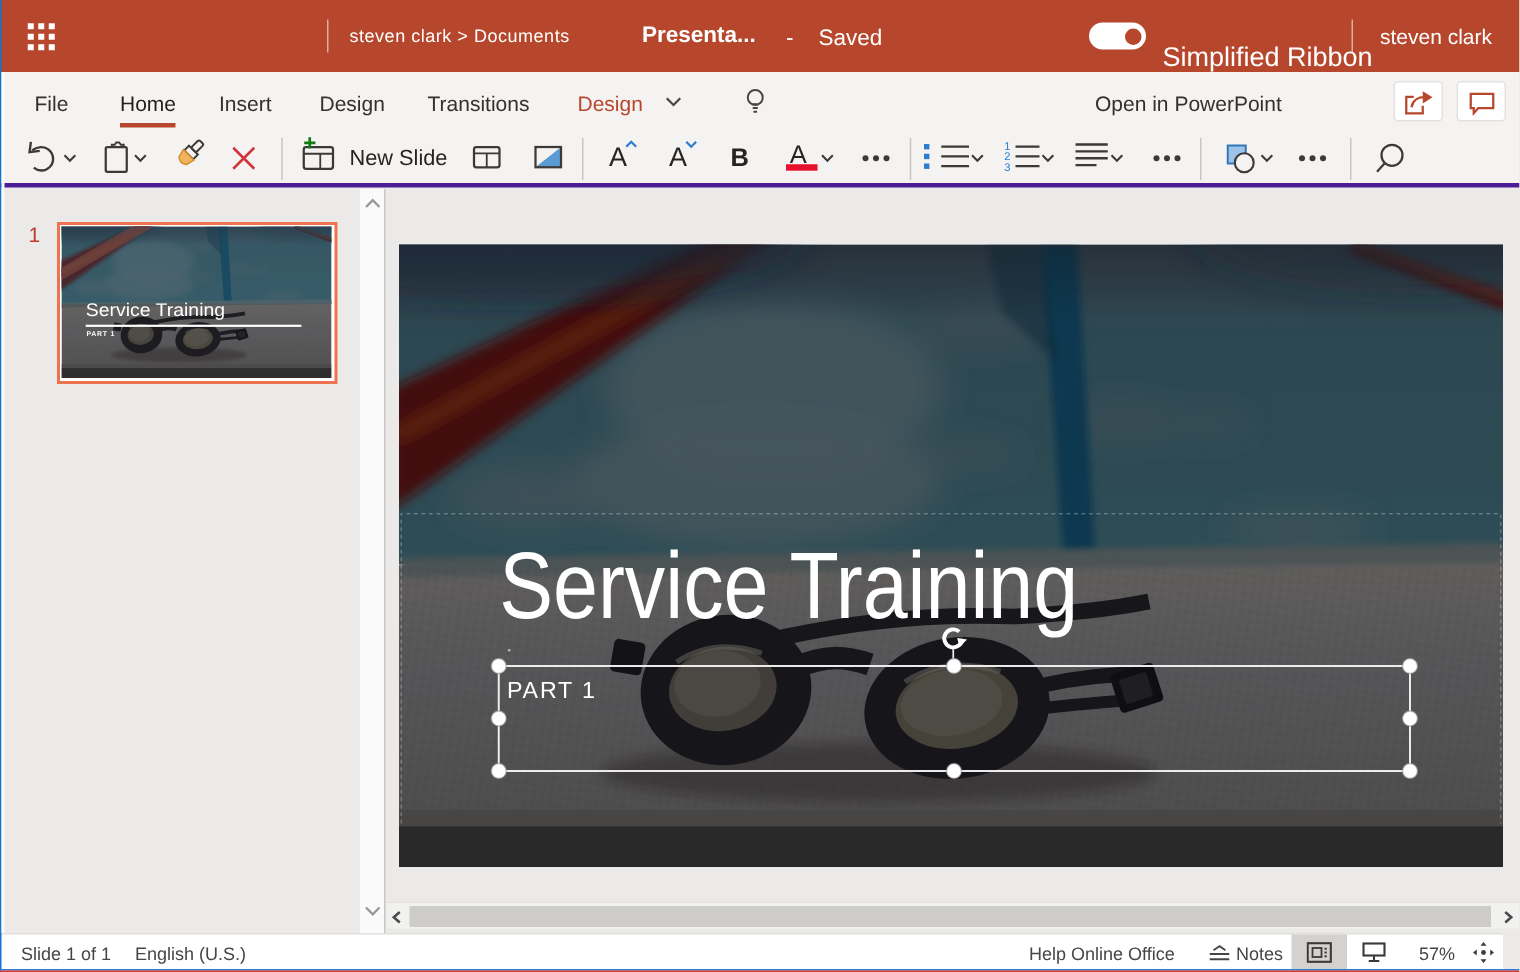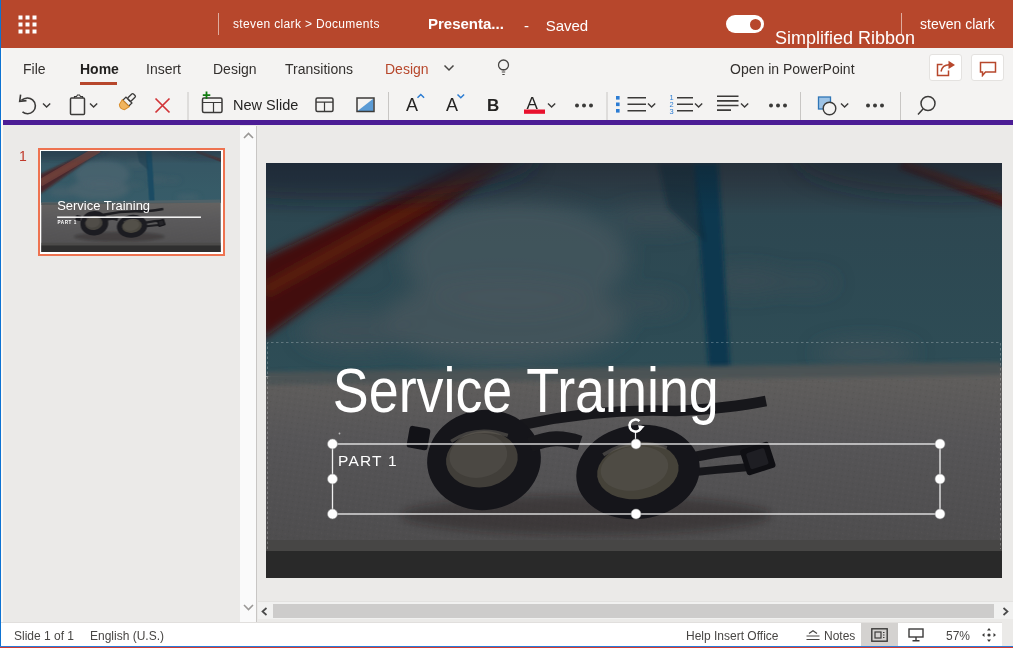--- a/index.html
+++ b/index.html
@@ -18,21 +18,21 @@
 #topbar .t6{position:absolute;left:920px;top:16px;font-size:14px}
 #waffle{position:absolute;left:18px;top:15px;width:19px;height:19px}
 #toggle{position:absolute;left:726px;top:15px;width:38px;height:18px;background:#fff;border-radius:9px}
 #toggle:after{content:"";position:absolute;right:3.5px;top:3.5px;width:11px;height:11px;border-radius:50%;background:#b7472c}
 
 #menubar{position:absolute;left:0;top:48px;width:1013px;height:42px;background:#f4f3f2;font-size:14px;color:#33302e}
 #menubar span{position:absolute;top:13px}
 #homeline{position:absolute;left:80px;top:34px;width:37px;height:3px;background:#b7472c}
 .mbtn{position:absolute;top:6px;width:33px;height:27px;background:#fff;border:1px solid #e4e2e0;border-radius:3px}
 
-#toolbar{position:absolute;left:0;top:90px;width:1013px;height:35px;background:#f4f3f2;border-bottom:5px solid #4c1d95}
+#toolbar{position:absolute;left:0;top:90px;width:1013px;height:35px;background:#f4f3f2;border-bottom:3px solid #4c1d95}
 
 #leftpanel{position:absolute;left:0;top:126px;width:240px;height:496px;background:#ebeae8}
 #lscroll{position:absolute;left:240px;top:126px;width:17px;height:496px;background:#fafafa;border-right:1px solid #c8c6c4}
 #canvas{position:absolute;left:258px;top:126px;width:755px;height:496px;background:#ebeae8}
 #slidenum{position:absolute;left:19px;top:148px;font-size:14px;color:#c0392b}
 #thumbbox{position:absolute;left:37.5px;top:147.5px;width:187px;height:108px;border:2.5px solid #ee7350;background:#fff}
 #thumb{position:absolute;left:1.5px;top:1.5px;width:180px;height:101px}
 #slide{position:absolute;left:266px;top:163px;width:736px;height:415px}
 
 #hscroll{position:absolute;left:258px;top:601px;width:755px;height:18px;background:#f1f1f0;border-top:1px solid #e3e2e0}
@@ -67,21 +67,21 @@
     <div class="t3">Presenta...</div>
     <div class="t4">-&nbsp;&nbsp;&nbsp;&nbsp;Saved</div>
     <div id="toggle"></div>
     <div class="t5">Simplified Ribbon</div>
     <div class="sep" style="left:901px"></div>
     <div class="t6">steven clark</div>
   </div>
 
   <div id="menubar">
     <span style="left:23px">File</span>
-    <span style="left:80px;font-weight:bold;color:#201f1e">Home</span>
+    <span style="left:80px;font-weight:normal;color:#201f1e">Home</span>
     <span style="left:146px">Insert</span>
     <span style="left:213px">Design</span>
     <span style="left:285px">Transitions</span>
     <span style="left:385px;color:#b7472c">Design</span>
     <svg class="abs" style="left:443px;top:16px" width="12" height="8" viewBox="0 0 12 8">
         <path d="M1.5 1.5 L6 6 L10.5 1.5" fill="none" stroke="#484644" stroke-width="1.5"></path>
       </svg>
     <svg class="abs" style="left:496px;top:9px" width="15" height="22" viewBox="0 0 15 22">
         <circle cx="7.5" cy="8" r="5" fill="none" stroke="#484644" stroke-width="1.3"></circle>
         <path d="M5.5 12.5 h4 M5.8 15 h3.4 M6.3 17.5 h2.4" stroke="#484644" stroke-width="1.2" fill="none"></path>
@@ -344,21 +344,21 @@
         <path d="M5.5 1 L1.5 4.5 L5.5 8" fill="none" stroke="#4a4a4a" stroke-width="1.7"></path>
       </svg>
     <svg class="abs" style="left:744px;top:5px" width="7" height="9" viewBox="0 0 7 9">
         <path d="M1.5 1 L5.5 4.5 L1.5 8" fill="none" stroke="#4a4a4a" stroke-width="1.7"></path>
       </svg>
   </div>
 
   <div id="statusbar">
     <span style="left:14px">Slide 1 of 1</span>
     <span style="left:90px">English (U.S.)</span>
-    <span style="left:686px">Help Insert Office</span>
+    <span style="left:686px">Help Online Office</span>
     <span style="left:824px">Notes</span>
     <svg class="abs" style="left:806px;top:7px" width="14" height="11" viewBox="0 0 14 11">
         <path d="M3 3.5 L7 0.8 L11 3.5" fill="none" stroke="#484644" stroke-width="1.2"></path>
         <path d="M0.5 6 H13.5 M0.5 9.5 H13.5" stroke="#484644" stroke-width="1.2"></path>
       </svg>
     <div class="abs" style="left:861px;top:0px;width:37px;height:24px;background:#d4d2d0"></div>
     <svg class="abs" style="left:871px;top:5px" width="17" height="14" viewBox="0 0 17 14">
         <rect x="0.8" y="0.8" width="15.4" height="12.4" fill="none" stroke="#3b3a39" stroke-width="1.4"></rect>
         <rect x="4" y="4" width="6" height="6" fill="none" stroke="#3b3a39" stroke-width="1.2"></rect>
         <path d="M12 4.5 h1.5 M12 7 h1.5 M12 9.5 h1.5" stroke="#3b3a39" stroke-width="1.2"></path>

